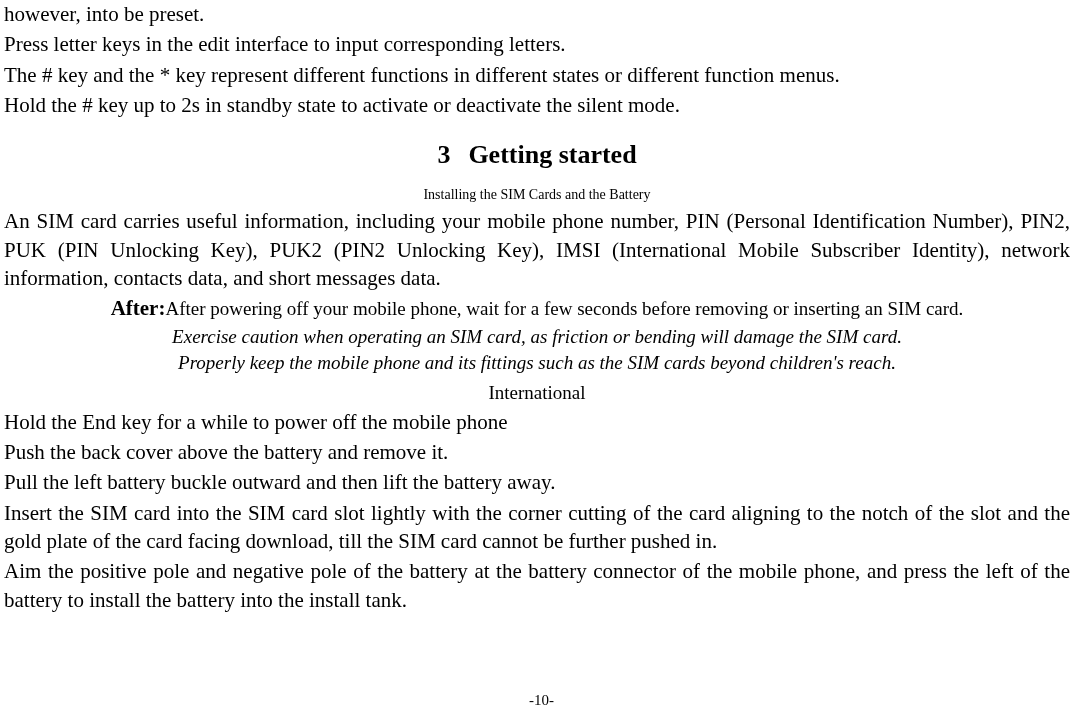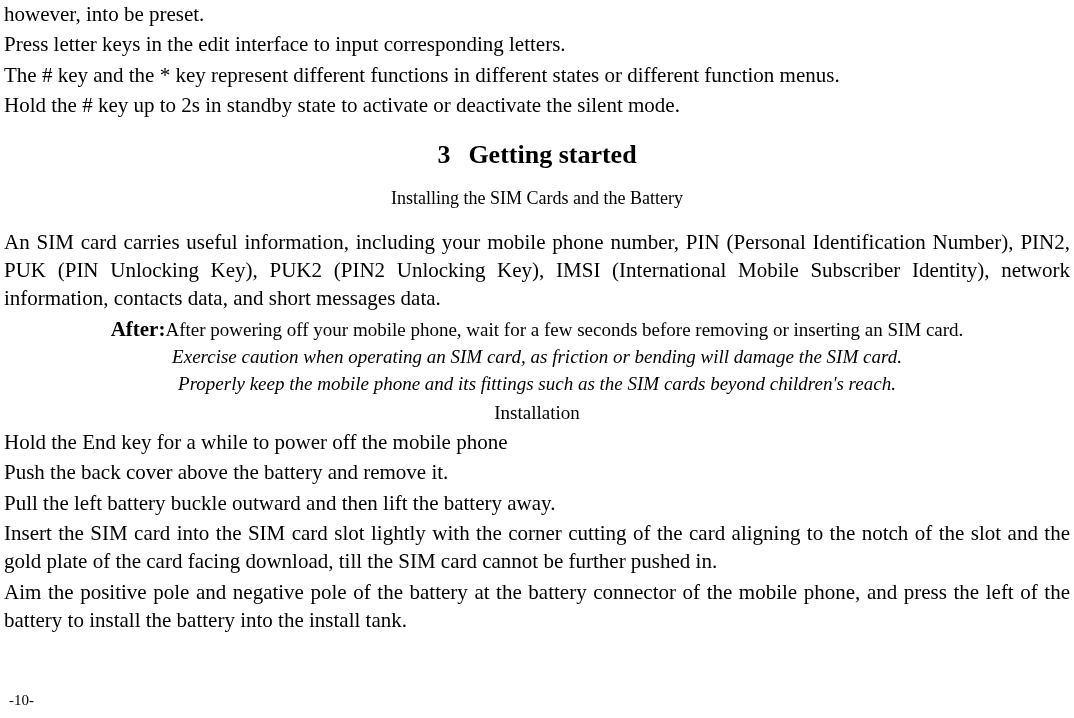--- a/index.html
+++ b/index.html
@@ -26,22 +26,22 @@
     .heading {
       font-weight: bold;
       font-size: 26px;
       margin: 18px 0 14px 0;
     }
     .heading-num {
       display: inline-block;
       margin-right: 18px;
     }
     .subheading {
-      font-size: 18px;
-      margin-bottom: 17px;
+      font-size: 14px;
+      margin-bottom: 2px;
     }
     .note-line {
       font-size: 19px;
       margin-bottom: 1px;
     }
     .note-line .bold {
       font-weight: bold;
       font-size: 21px;
     }
     .caution {
@@ -55,21 +55,21 @@
       margin-bottom: 2px;
     }
     .justified {
       text-align: justify;
     }
     .page-number {
       position: absolute;
       bottom: 8px;
       left: 9px;
       right: 0;
-      text-align: left;
+      text-align: center;
       font-size: 15px;
       margin-top: 36px;
     }
   </style>
 </head>
 <body>
 
 <p class="para">however, into be preset.</p>
 <p class="para">Press letter keys in the edit interface to input corresponding letters.</p>
 <p class="para">The # key and the * key represent different functions in different states or different function menus.</p>
@@ -77,20 +77,20 @@
 
 <h2 class="heading">
   <span class="heading-num">3</span><span>Getting started</span>
 </h2>
 
 <p class="subheading">Installing the SIM Cards and the Battery</p>
 <p class="para justified">An SIM card carries useful information, including your mobile phone number, PIN (Personal Identification Number), PIN2, PUK (PIN Unlocking Key), PUK2 (PIN2 Unlocking Key), IMSI (International Mobile Subscriber Identity), network information, contacts data, and short messages data.</p>
 <p class="note-line"><span class="bold">After:</span><span>After powering off your mobile phone, wait for a few seconds before removing or inserting an SIM card.</span></p>
 <p class="caution">Exercise caution when operating an SIM card, as friction or bending will damage the SIM card.</p>
 <p class="caution">Properly keep the mobile phone and its fittings such as the SIM cards beyond children's reach.</p>
-<p class="install-label">Installation</p>
+<p class="install-label">International</p>
 <p class="para">Hold the End key for a while to power off the mobile phone</p>
 <p class="para">Push the back cover above the battery and remove it.</p>
 <p class="para">Pull the left battery buckle outward and then lift the battery away.</p>
 <p class="para justified">Insert the SIM card into the SIM card slot lightly with the corner cutting of the card aligning to the notch of the slot and the gold plate of the card facing download, till the SIM card cannot be further pushed in.</p>
 <p class="para justified">Aim the positive pole and negative pole of the battery at the battery connector of the mobile phone, and press the left of the battery to install the battery into the install tank.</p>
 
 <div class="page-number">-10-</div>
 
 </body></html>

